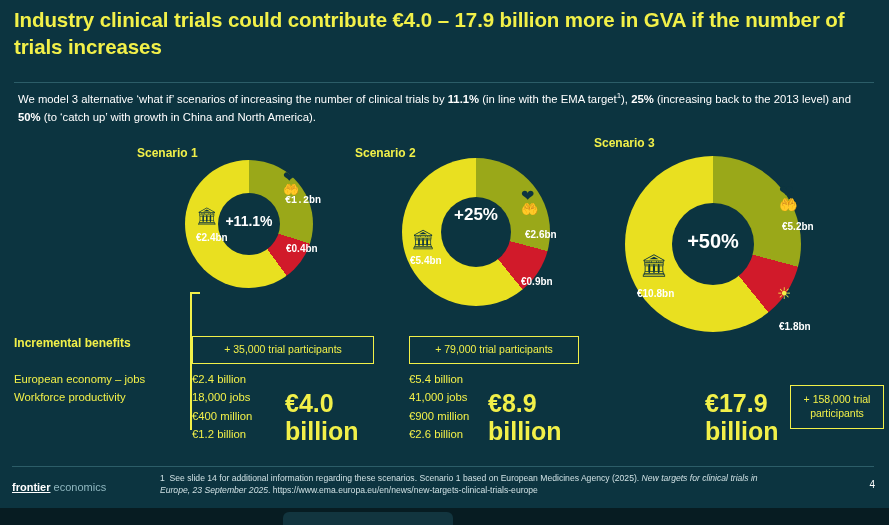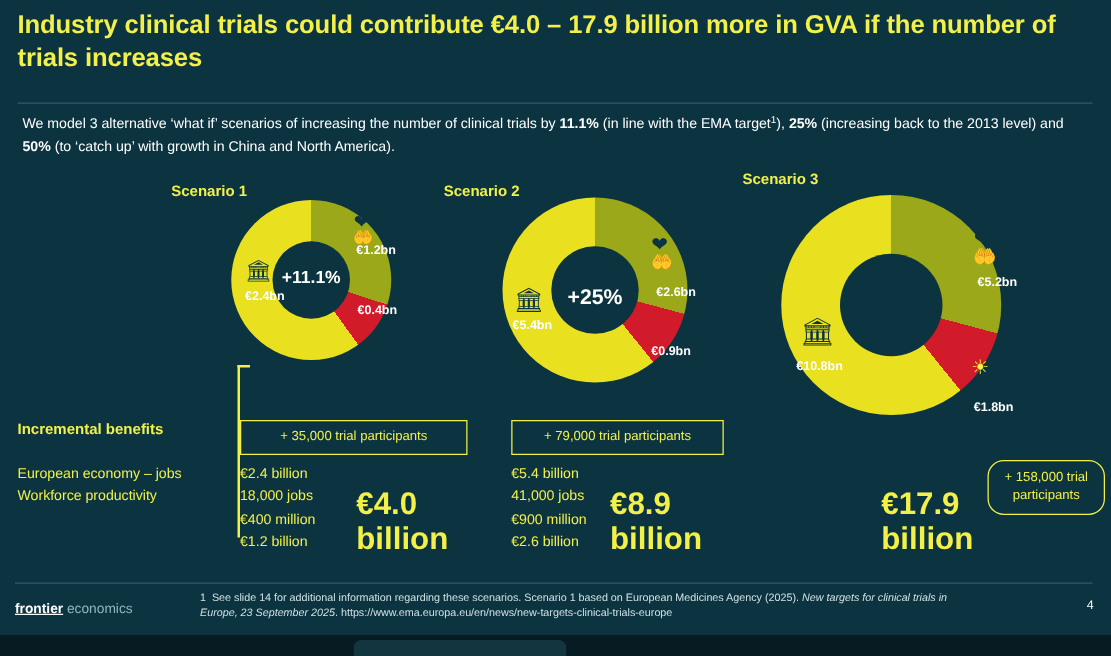--- a/index.html
+++ b/index.html
@@ -63,21 +63,21 @@
 
   <div class="scen-label" id="s1lab">Scenario 1</div>
 
   <div class="donut" style="left:185px;top:160px;width:128px;height:128px;
        background:conic-gradient(from 0deg, #9aa819 0deg 108deg, #d11a2a 108deg 144deg, #e9e020 144deg 360deg);">
     <div class="hole" style="width:62px;height:62px;"></div>
   </div>
   <div class="dcenter" style="left:203px;top:213px;width:92px;font-size:14px;">+11.1%</div>
   <div class="dlabel" style="left:196px;top:232px;">€2.4bn</div>
   <div class="dlabel" style="left:286px;top:243px;">€0.4bn</div>
-  <div class="dlabel" style="left:285px;top:195px;">€1.2bn</div>
+  <div class="dlabel" style="left:285px;top:195px;font-family:Liberation Mono, monospace;">€1.2bn</div>
 
   <div class="icon" style="left:196px;top:206px;font-size:17px;">🏛</div>
   <div class="icon" style="left:283px;top:168px;font-size:15px;">❤</div>
   <div class="icon" style="left:283px;top:182px;font-size:13px;">🤲</div>
 
   <div class="vline" style="left:190px;top:292px;height:138px;"></div>
   <div class="hline" style="left:190px;top:292px;width:10px;"></div>
 
   <div class="partbox" style="left:192px;top:336px;width:180px;height:26px;">+ 35,000 trial participants</div>
 
@@ -91,21 +91,21 @@
     <div>€4.0</div>
     <div>billion</div>
   </div>
 
   <div class="scen-label" id="s2lab">Scenario 2</div>
 
   <div class="donut" style="left:402px;top:158px;width:148px;height:148px;
        background:conic-gradient(from 0deg, #9aa819 0deg 105deg, #d11a2a 105deg 141deg, #e9e020 141deg 360deg);">
     <div class="hole" style="width:70px;height:70px;"></div>
   </div>
-  <div class="dcenter" style="left:430px;top:228px;width:92px;font-size:17px;">+25%</div>
+  <div class="dcenter" style="left:430px;top:205px;width:92px;font-size:17px;">+25%</div>
   <div class="dlabel" style="left:410px;top:255px;">€5.4bn</div>
   <div class="dlabel" style="left:521px;top:276px;">€0.9bn</div>
   <div class="dlabel" style="left:525px;top:229px;">€2.6bn</div>
 
   <div class="icon" style="left:411px;top:228px;font-size:19px;">🏛</div>
   <div class="icon" style="left:521px;top:186px;font-size:16px;">❤</div>
   <div class="icon" style="left:521px;top:201px;font-size:14px;">🤲</div>
 
   <div class="partbox" style="left:409px;top:336px;width:168px;height:26px;">+ 79,000 trial participants</div>
 
@@ -119,35 +119,36 @@
     <div>€8.9</div>
     <div>billion</div>
   </div>
 
   <div class="scen-label" id="s3lab">Scenario 3</div>
 
   <div class="donut" style="left:625px;top:156px;width:176px;height:176px;
        background:conic-gradient(from 0deg, #9aa819 0deg 105deg, #d11a2a 105deg 141deg, #e9e020 141deg 360deg);">
     <div class="hole" style="width:82px;height:82px;"></div>
   </div>
+  <div class="dcenter" style="left:667px;top:230px;width:92px;font-size:20px;">+50%</div>
   <div class="dlabel" style="left:637px;top:288px;">€10.8bn</div>
   <div class="dlabel" style="left:779px;top:321px;">€1.8bn</div>
   <div class="dlabel" style="left:782px;top:221px;">€5.2bn</div>
 
   <div class="icon" style="left:640px;top:253px;font-size:22px;">🏛</div>
   <div class="icon" style="left:779px;top:181px;font-size:17px;">❤</div>
   <div class="icon" style="left:779px;top:196px;font-size:15px;">🤲</div>
   <div class="icon" style="left:777px;top:284px;font-size:16px;color:#f2f049;">☀</div>
 
   <div class="big" style="left:705px;top:390px;">
     <div>€17.9</div>
     <div>billion</div>
   </div>
 
-  <div class="partbox" style="left:790px;top:368px;width:84px;height:42px;padding:0 4px;border-radius:13px;">+ 158,000 trial participants</div>
+  <div class="partbox" style="left:790px;top:385px;width:84px;height:42px;padding:0 4px;">+ 158,000 trial participants</div>
 
   <div class="ib-title">Incremental benefits</div>
   <div class="ib-list">
     <div>European economy – jobs</div>
     <div>Workforce productivity</div>
   </div>
 
   <div class="footrule"></div>
   <div class="footnote">
     <span>1</span>&nbsp;&nbsp;<span>See slide 14 for additional information regarding these scenarios. Scenario 1 based on European Medicines Agency (2025). </span><i>New targets for clinical trials in Europe, 23 September 2025</i><span>.  https://www.ema.europa.eu/en/news/new-targets-clinical-trials-europe</span>

